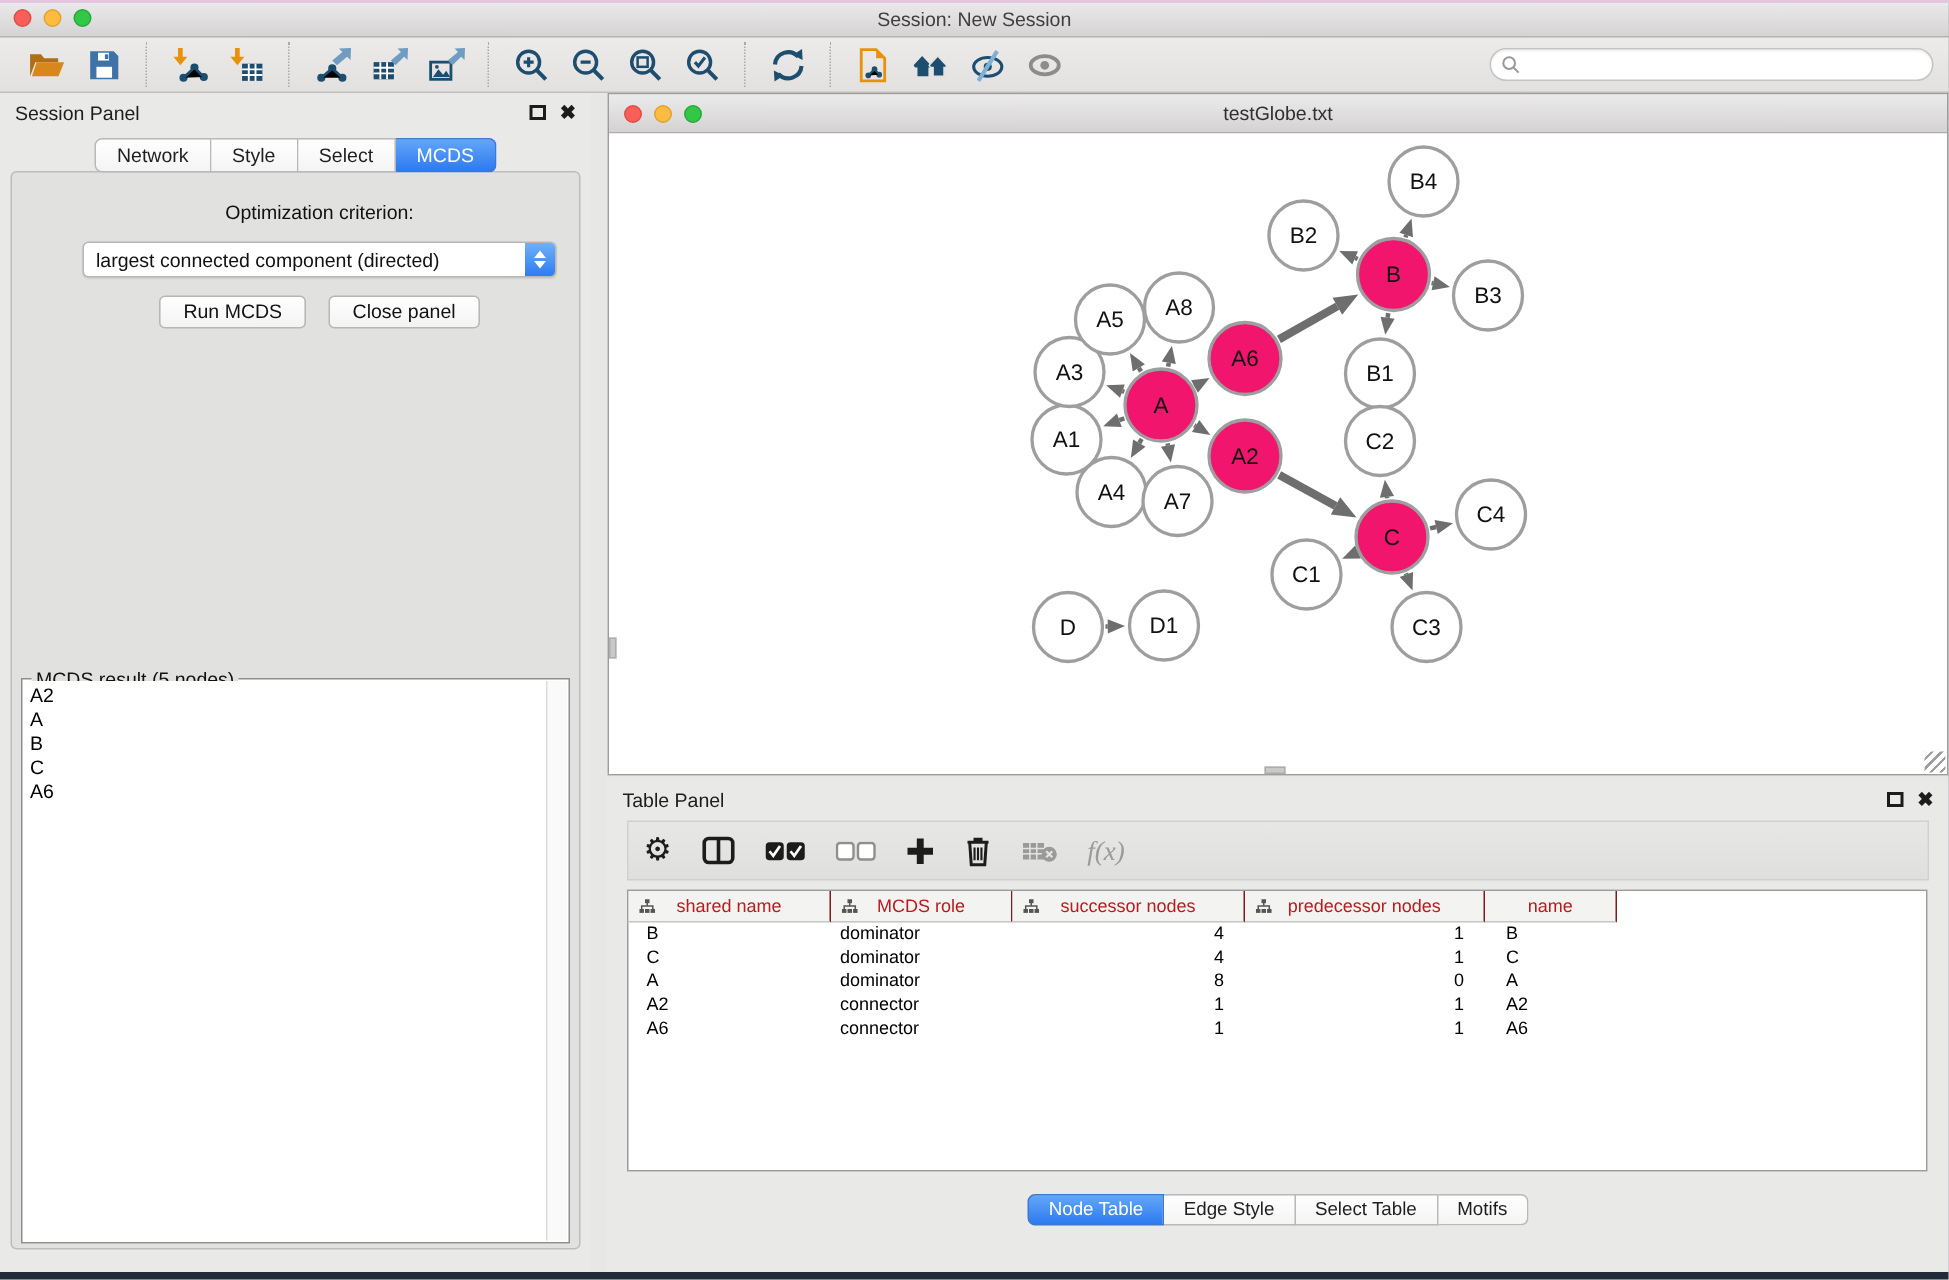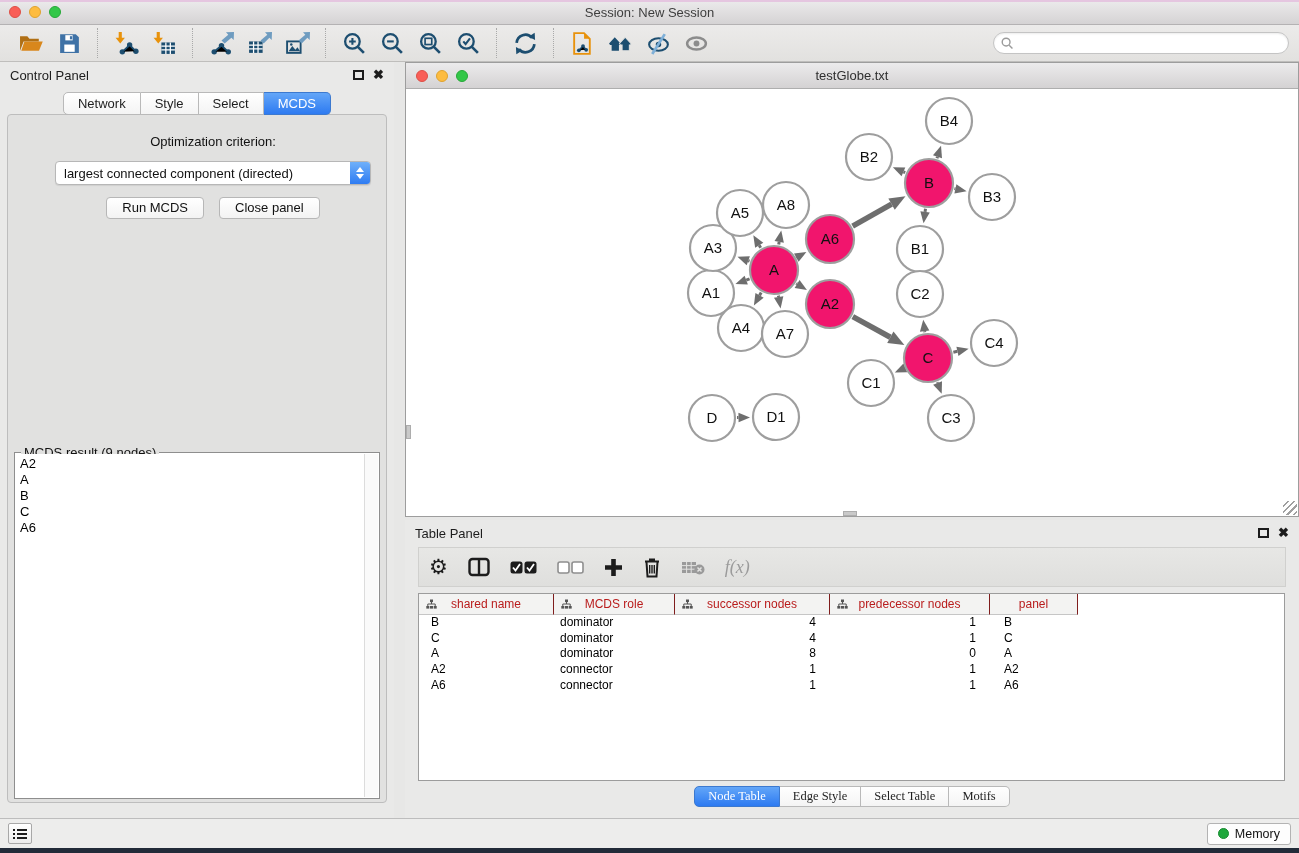--- a/index.html
+++ b/index.html
@@ -84,21 +84,21 @@
   .t-head { display:flex; height:21px; }
   .th { background:#f3f3f2; border-bottom:1px solid #c6c6c6; border-right:1px solid #7f1d1d; display:flex; align-items:center; justify-content:center; gap:6px; color:#b91c1c; position:relative; }
   .th svg { position:absolute; left:7px; }
   .th-filler { flex:1; background:#fff; }
   .trow { display:flex; height:15.7px; }
   .td { line-height:15.7px; color:#000; white-space:nowrap; overflow:hidden; }
   .c0 { width:135px; } .c1 { width:121px; } .c2 { width:155px; } .c3 { width:160px; } .c4 { width:88px; }
   .td.c0 { padding-left:12px; } .td.c1 { padding-left:6px; }
   .td.c2, .td.c3 { text-align:right; padding-right:14px; }
   .td.c4 { padding-left:14px; }
-  .tp-tabs { display:flex; justify-content:center; margin-top:5px; height:21px; flex:0 0 auto;font-family:Liberation Serif, serif; }
+  .tp-tabs { display:flex; justify-content:center; margin-top:15px; height:21px; flex:0 0 auto; }
   .tp-tabs .seg { height:21px; line-height:19px; font-size:12.5px; padding:0 13px; }
 
   
   .statusbar { height:30px; background:#ededec; border-top:1px solid #bdbdbd; display:flex; align-items:center; padding:0 8px; flex:0 0 auto; }
   .menu-btn { width:24px; height:21px; background:linear-gradient(#ffffff,#ececec); border:1px solid #a8a8a8; border-radius:2px; display:flex; align-items:center; justify-content:center; }
   .memory-btn { margin-left:auto; height:22px; background:#fdfdfd; border:1px solid #b3b3b3; border-radius:3px; display:flex; align-items:center; gap:6px; padding:0 10px; font-size:12.5px; color:#111; }
   .mem-dot { width:11px; height:11px; border-radius:50%; background:#1ea73c; border:1px solid #178a30; }
 </style>
 </head>
 <body>
@@ -245,21 +245,21 @@
           <path stroke="#9a9a9a" stroke-width="1.5" d="M8.8 8.8l3.5 3.5"></path>
         </svg>
       <input placeholder="" style="">
     </div>
   </div>
 
   <div class="main">
 
     <div class="control-panel">
       <div class="panel-head">
-        <span>Control Panel</span>
+        <span>Session Panel</span>
         <span class="ph-icons">
           <span class="float-ico"></span>
           <span class="close-ico">✖</span>
         </span>
       </div>
       <div class="cp-tabs">
           <div class="seg">Network</div>
           <div class="seg">Style</div>
           <div class="seg">Select</div>
           <div class="seg active">MCDS</div>
@@ -271,21 +271,21 @@
           <span class="dd-stepper">
               <span class="dd-up"></span>
               <span class="dd-down"></span>
             </span>
         </div>
         <div class="cp-buttons">
           <button class="btn">Run MCDS</button>
           <button class="btn">Close panel</button>
         </div>
         <div class="result-box">
-          <span class="result-legend">MCDS result (9 nodes)</span>
+          <span class="result-legend">MCDS result (5 nodes)</span>
           <div class="result-list">
               <div class="result-item">A2</div>
               <div class="result-item">A</div>
               <div class="result-item">B</div>
               <div class="result-item">C</div>
               <div class="result-item">A6</div>
             </div>
           <div class="result-scroll"></div>
         </div>
       </div>
@@ -483,21 +483,21 @@
                 <svg width="11" height="11" viewBox="0 0 11 11">
                   <rect x="4" y="0.5" width="3" height="2.6" fill="#555"></rect>
                   <path stroke="#555" stroke-width="1" fill="none" d="M5.5 3v2M1.8 7V5h7.4v2"></path>
                   <rect x="0.3" y="7" width="3" height="2.6" fill="#555"></rect>
                   <rect x="4" y="7" width="3" height="2.6" fill="#555"></rect>
                   <rect x="7.7" y="7" width="3" height="2.6" fill="#555"></rect>
                 </svg>
                 <span>predecessor nodes</span>
               </div>
               <div class="th c4">
-                <span>panel</span>
+                <span>name</span>
               </div>
               <div class="th-filler"></div>
             </div>
           <div class="t-body">
               <div class="trow">
                 <div class="td c0">B</div>
                 <div class="td c1">dominator</div>
                 <div class="td c2">4</div>
                 <div class="td c3">1</div>
                 <div class="td c4">B</div>
@@ -536,25 +536,14 @@
             <div class="seg active">Node Table</div>
             <div class="seg">Edge Style</div>
             <div class="seg">Select Table</div>
             <div class="seg">Motifs</div>
           </div>
       </div>
 
     </div>
   </div>
 
-  <div class="statusbar">
-    <span class="menu-btn">
-      <svg width="14" height="12" viewBox="0 0 14 12">
-          <path stroke="#1c1c1c" stroke-width="2" d="M0 2h2M4 2h10M0 6h2M4 6h10M0 10h2M4 10h10"></path>
-        </svg>
-    </span>
-    <span class="memory-btn">
-      <span class="mem-dot"></span>
-      <span>Memory</span>
-    </span>
-  </div>
 
 </div>
 
 </body></html>

